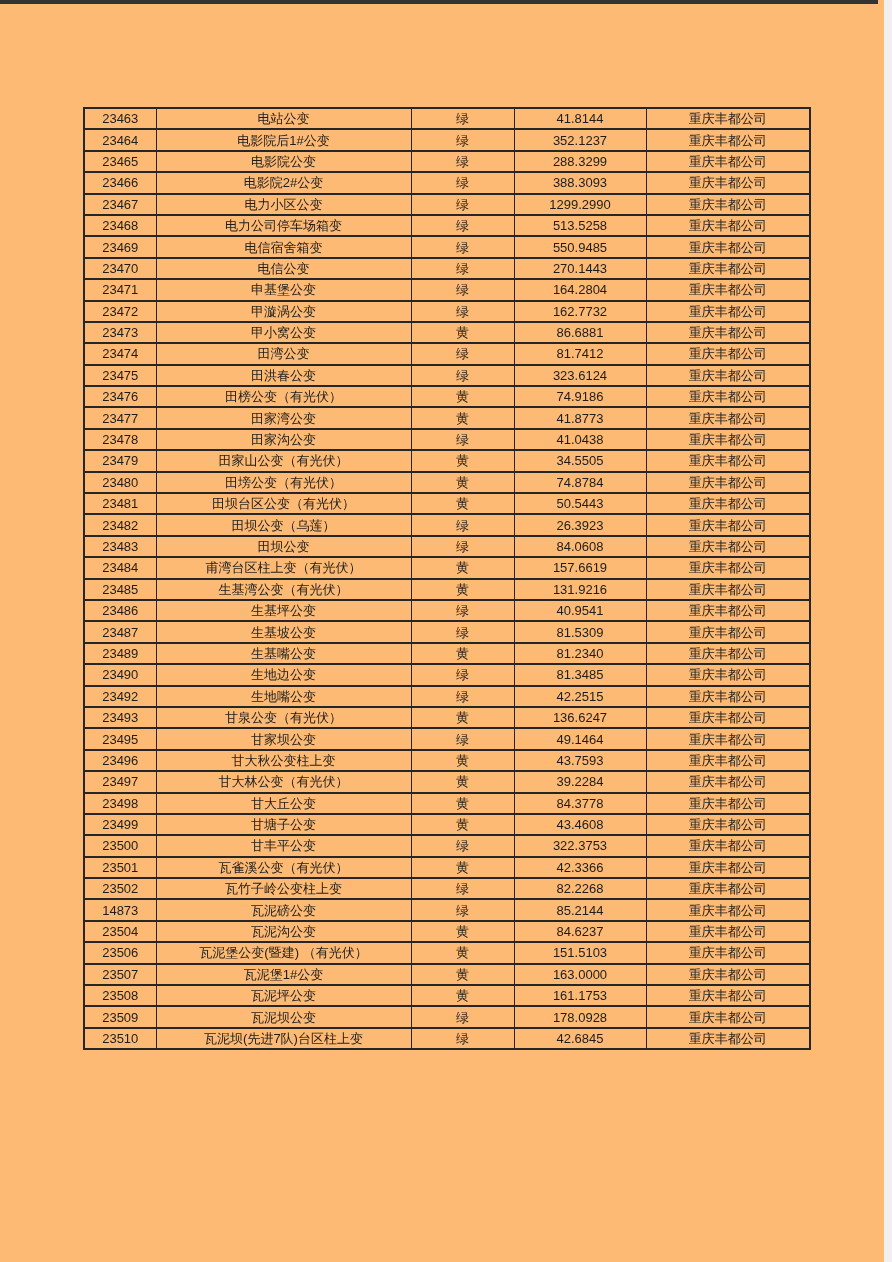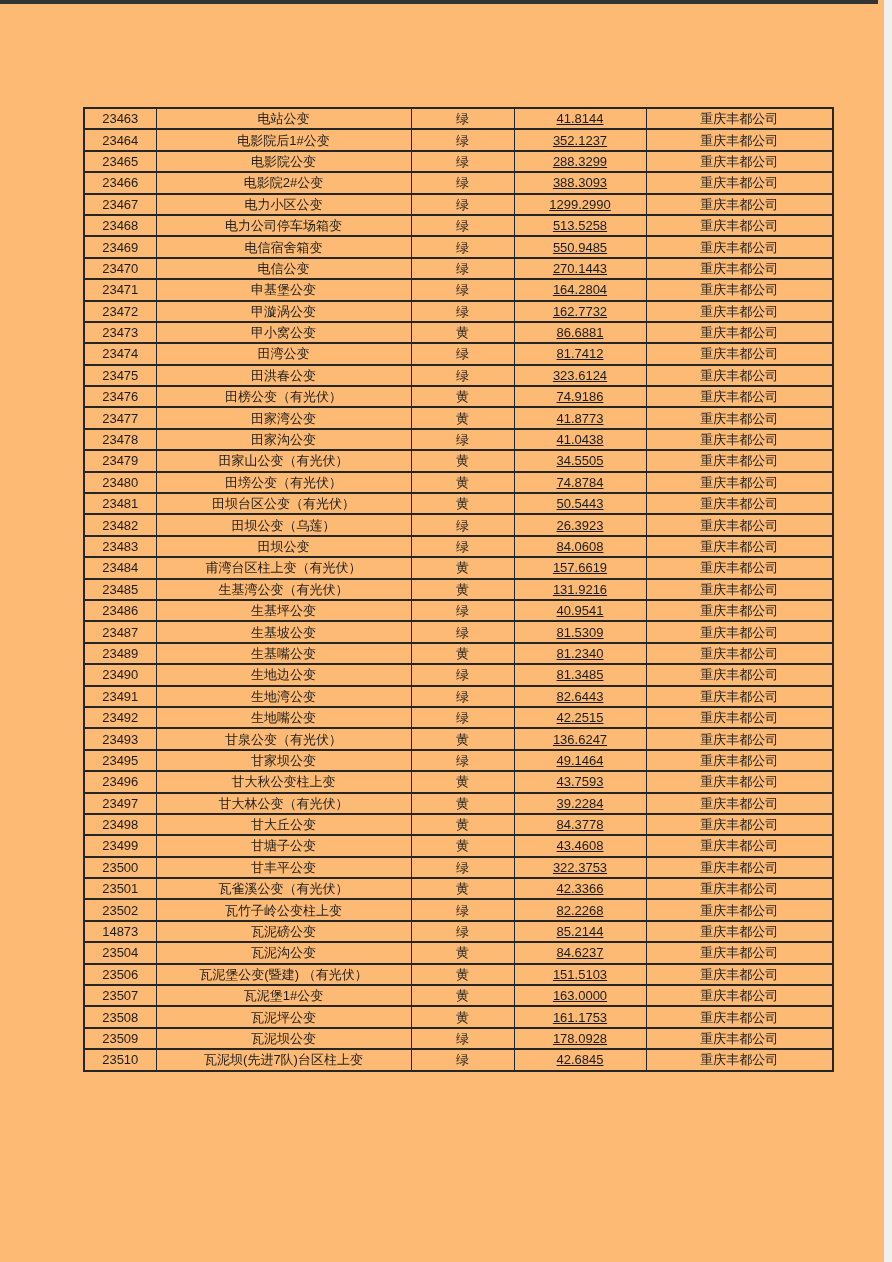--- a/index.html
+++ b/index.html
@@ -46,22 +46,22 @@
     vertical-align: middle;
     padding: 0 2px;
     white-space: nowrap;
     overflow: hidden;
     line-height: 1;
   }
   table.data-table tr { height: 21.4px; }
   .c-id      { width: 72px;  }
   .c-name    { width: 255px; margin-top: 32px; }
   .c-color   { width: 103px; }
-  .c-value   { width: 132px; text-decoration: underline; }
-  .c-company { width: 187px; }
+  .c-value   { width: 132px; }
+  .c-company { width: 164px; }
 </style>
 </head>
 <body>
 
 <div class="doc-page">
   <table class="data-table">
     <colgroup>
       <col class="c-id">
         <col class="c-name">
         <col class="c-color">
@@ -252,27 +252,20 @@
     <td class="c-company">重庆丰都公司</td>
   </tr>
         <tr>
     <td class="c-id">23490</td>
     <td class="c-name">生地边公变</td>
     <td class="c-color">绿</td>
     <td class="c-value">81.3485</td>
     <td class="c-company">重庆丰都公司</td>
   </tr>
         <tr>
-    <td class="c-id">23491</td>
-    <td class="c-name">生地湾公变</td>
-    <td class="c-color">绿</td>
-    <td class="c-value">82.6443</td>
-    <td class="c-company">重庆丰都公司</td>
-  </tr>
-        <tr>
     <td class="c-id">23492</td>
     <td class="c-name">生地嘴公变</td>
     <td class="c-color">绿</td>
     <td class="c-value">42.2515</td>
     <td class="c-company">重庆丰都公司</td>
   </tr>
         <tr>
     <td class="c-id">23493</td>
     <td class="c-name">甘泉公变（有光伏）</td>
     <td class="c-color">黄</td>

